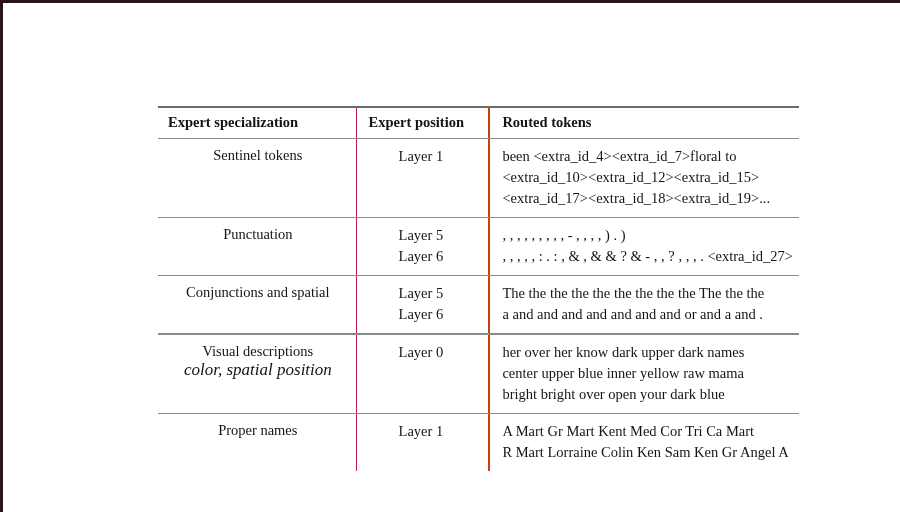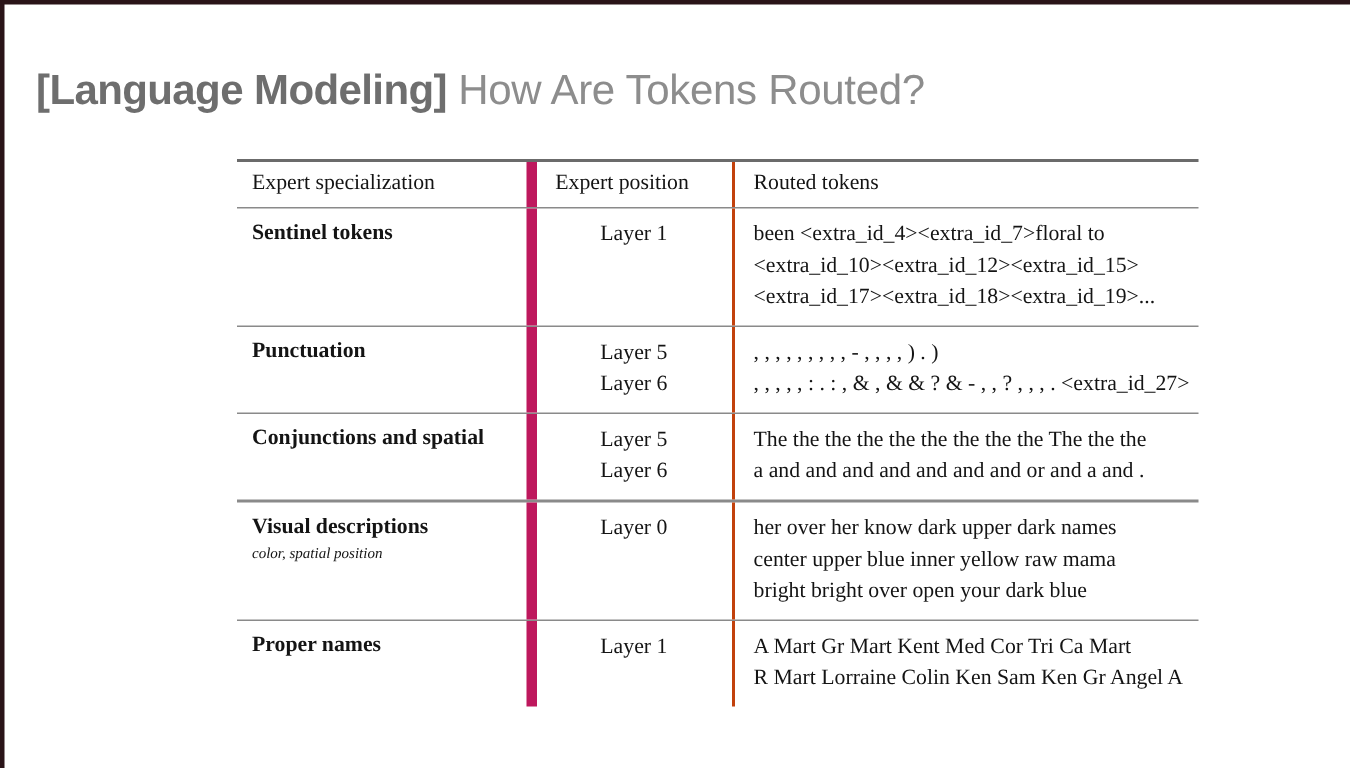--- a/index.html
+++ b/index.html
@@ -78,67 +78,66 @@
     background: #8a8a8a;
     width: 100%;
   }
   .cell-spec {
     width: 193px;
     padding: 7px 8px 8px 10px !important;
   }
   .cell-pos {
     width: 117px;
     padding: 7px 8px 8px 12px !important;
-    border-left: 7px solid #be185d;
+    border-left: 1px solid #be185d;
   }
   .cell-tok {
     padding: 7px 6px 8px 12px !important;
     border-left: 2px solid #c2410c;
   }
   th.cell-spec, th.cell-pos, th.cell-tok {
-    font-weight: normal;
+    font-weight: bold;
     font-size: 14.5px;
     padding-top: 6px !important;
     padding-bottom: 7px !important;
   }
   .spec-title {
-    font-weight: bold;
+    font-weight: normal;
     font-size: 14.5px;
     line-height: 19px;
     display: block;
+    text-align: center;
   }
   .spec-sub {
     font-style: italic;
     font-weight: normal;
-    font-size: 10px;
+    font-size: 17px;
     line-height: 18px;
     display: block;
+    margin-left: 16px;
   }
   .pos-line {
     font-size: 14.5px;
     line-height: 21px;
     display: block;
     white-space: nowrap;
     margin-left: 30px;
   }
   .tok-line {
     font-size: 14.5px;
     line-height: 21px;
     display: block;
     white-space: nowrap;
   }
 </style>
 </head>
 <body>
 
 <div id="slide">
 
-  <div id="title-bar">
-    <span class="title-strong">[Language Modeling]</span><span class="title-rest"> How Are Tokens Routed?</span>
-  </div>
 
   <table id="routing-table">
     <tbody>
       <tr class="rule-top">
         <td colspan="3">
             <div class="hr-thick"></div>
           </td>
       </tr>
       <tr>
         <th class="cell-spec">Expert specialization</th>

